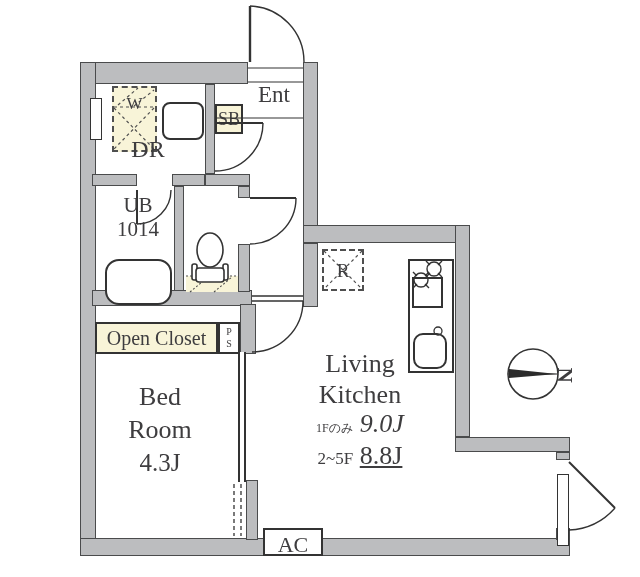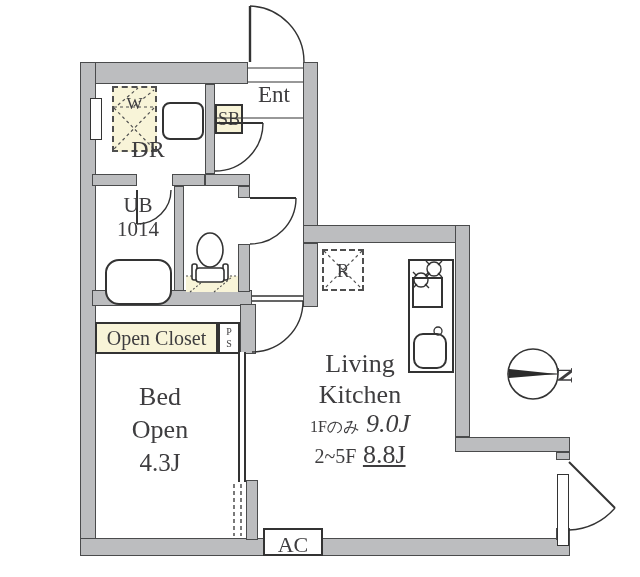--- a/index.html
+++ b/index.html
@@ -157,24 +157,24 @@
   <div class="label" style="left:118px;top:136px;width:60px;font-size:24px;">DR</div>
   <div class="label" style="left:244px;top:82px;width:60px;font-size:23px;">Ent</div>
   <div class="label" style="left:112px;top:94px;width:45px;font-size:17px;">W</div>
   <div class="label" style="left:98px;top:193px;width:80px;font-size:21px;line-height:24px;">
     <div>UB</div>
     <div>1014</div>
   </div>
   <div class="label" style="left:322px;top:260px;width:42px;font-size:19px;">R</div>
   <div class="label" style="left:90px;top:380px;width:140px;font-size:26px;line-height:33px;">
     <div>Bed</div>
-    <div>Open</div>
+    <div>Room</div>
     <div style="font-size:25px;">4.3J</div>
   </div>
   <div class="label" style="left:285px;top:348px;width:150px;font-size:26px;line-height:31px;">
     <div>Living</div>
     <div>Kitchen</div>
-    <div style="line-height:28px;"><span style="font-size:16px;">1Fのみ</span> <span style="font-size:26px;font-style:italic;">9.0J</span></div>
-    <div style="line-height:28px;"><span style="font-size:20px;">2~5F</span> <span style="font-size:26px;text-decoration:underline;">8.8J</span></div>
+    <div style="line-height:28px;"><span style="font-size:12px;">1Fのみ</span> <span style="font-size:26px;font-style:italic;">9.0J</span></div>
+    <div style="line-height:28px;"><span style="font-size:17px;">2~5F</span> <span style="font-size:26px;text-decoration:underline;">8.8J</span></div>
   </div>
   <div class="label rot90" style="left:552px;top:363px;width:26px;font-size:21px;font-weight:bold;">N</div>
 
 </div>
 
 </body></html>

